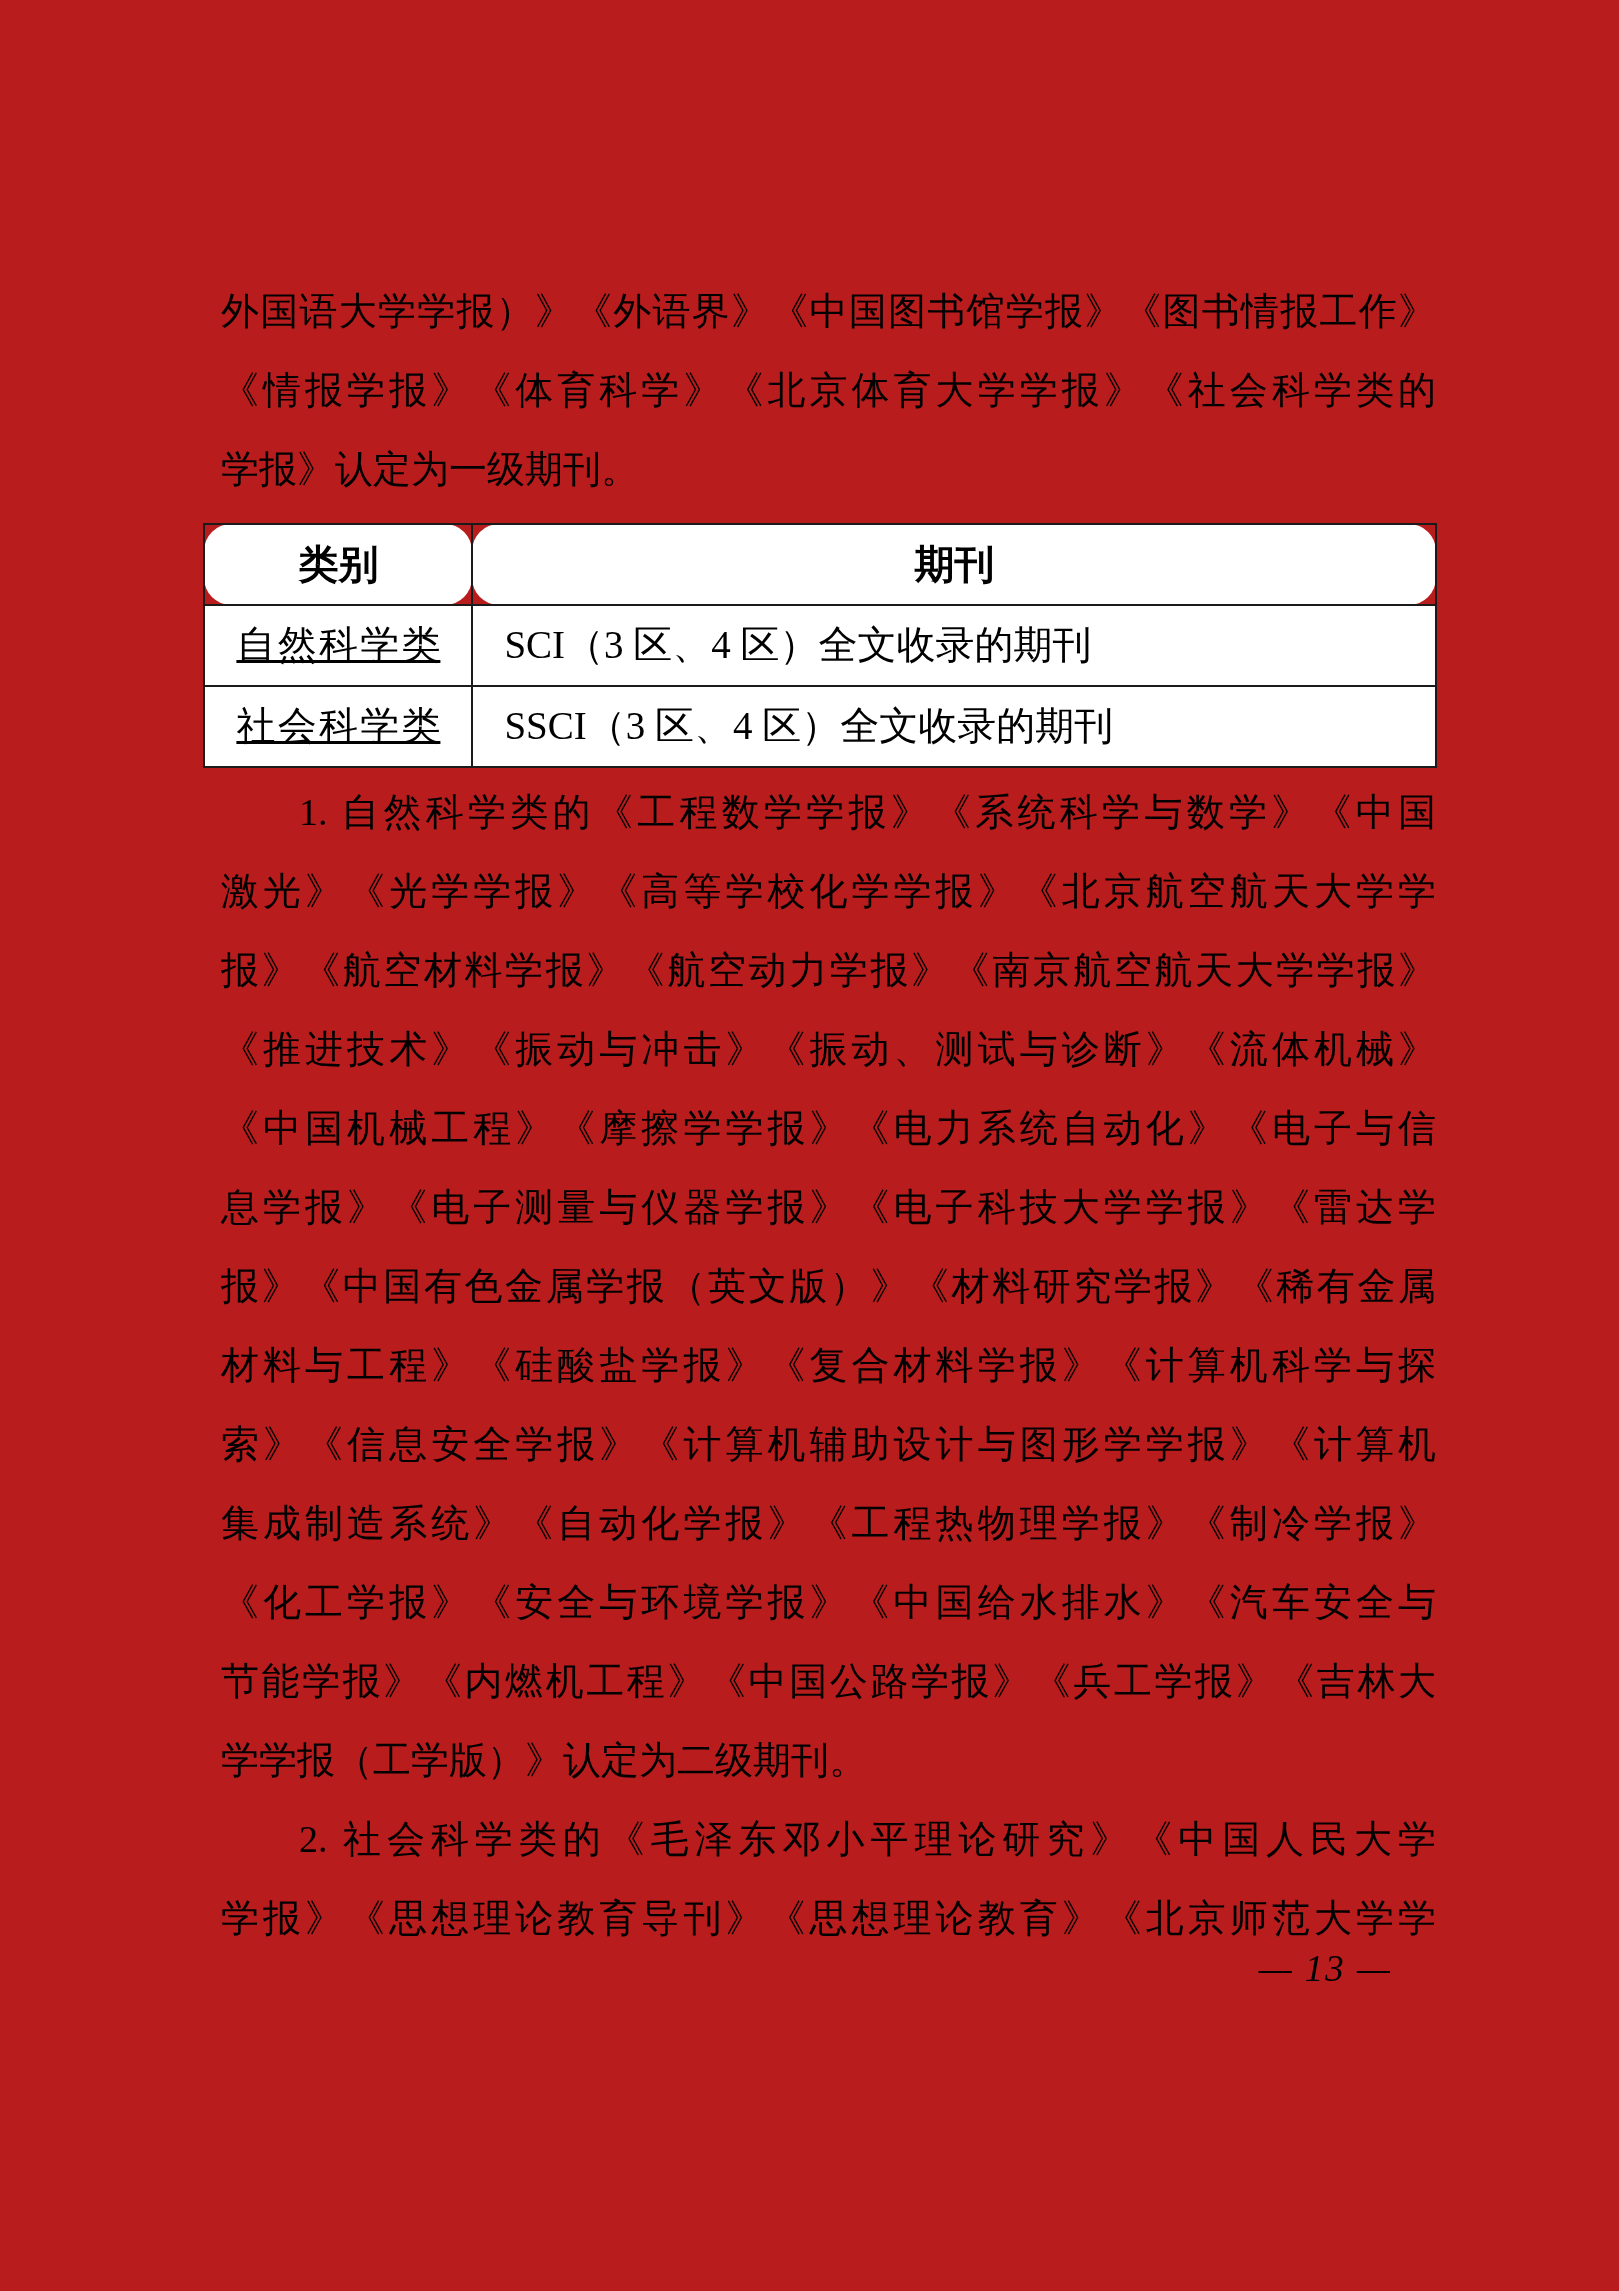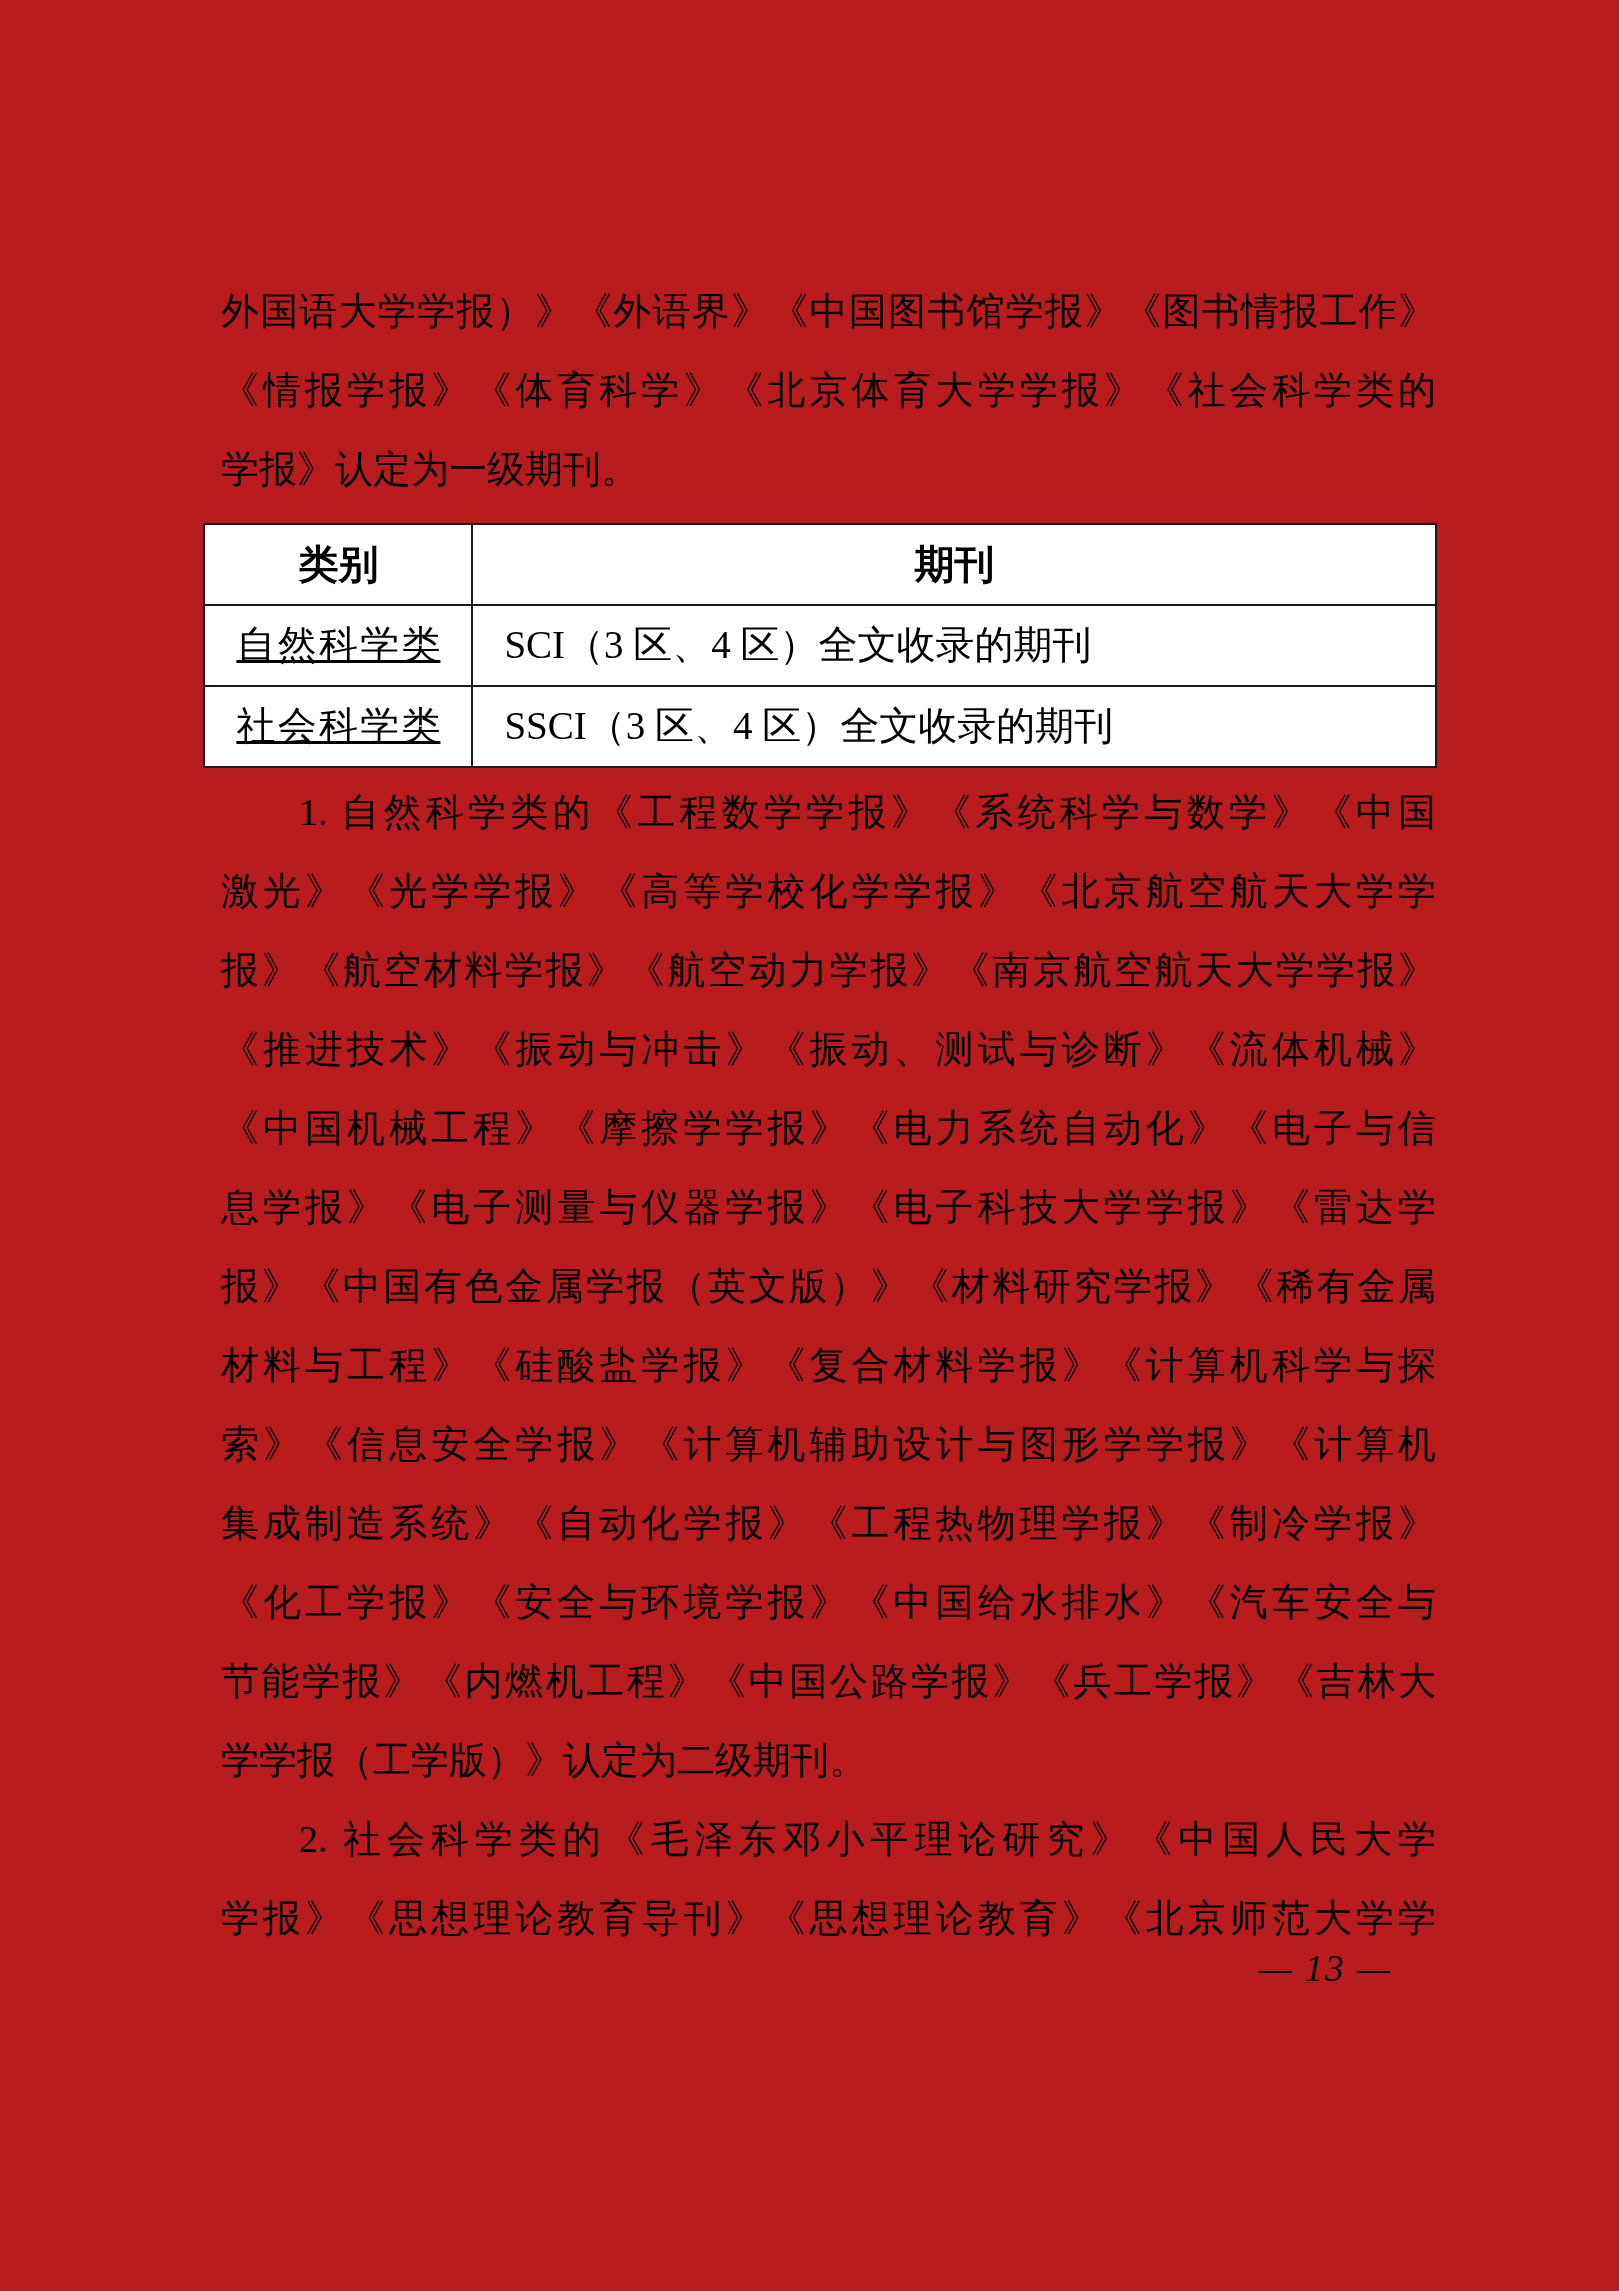--- a/index.html
+++ b/index.html
@@ -45,20 +45,21 @@
     height: 81px;
     vertical-align: middle;
     font-size: 39px;
     background: #fff;
   }
   table.jtable th {
     font-weight: bold;
     text-align: center;
     font-size: 40px;
     font-family: "Liberation Sans", "DejaVu Sans", sans-serif;
+    border-radius: 27px;
   }
   td.cat {
     text-align: justify;
     text-align-last: justify;
     padding: 0 31px;
     text-decoration: underline;
   }
   td.jr {
     text-align: left;
     padding-left: 31px;

